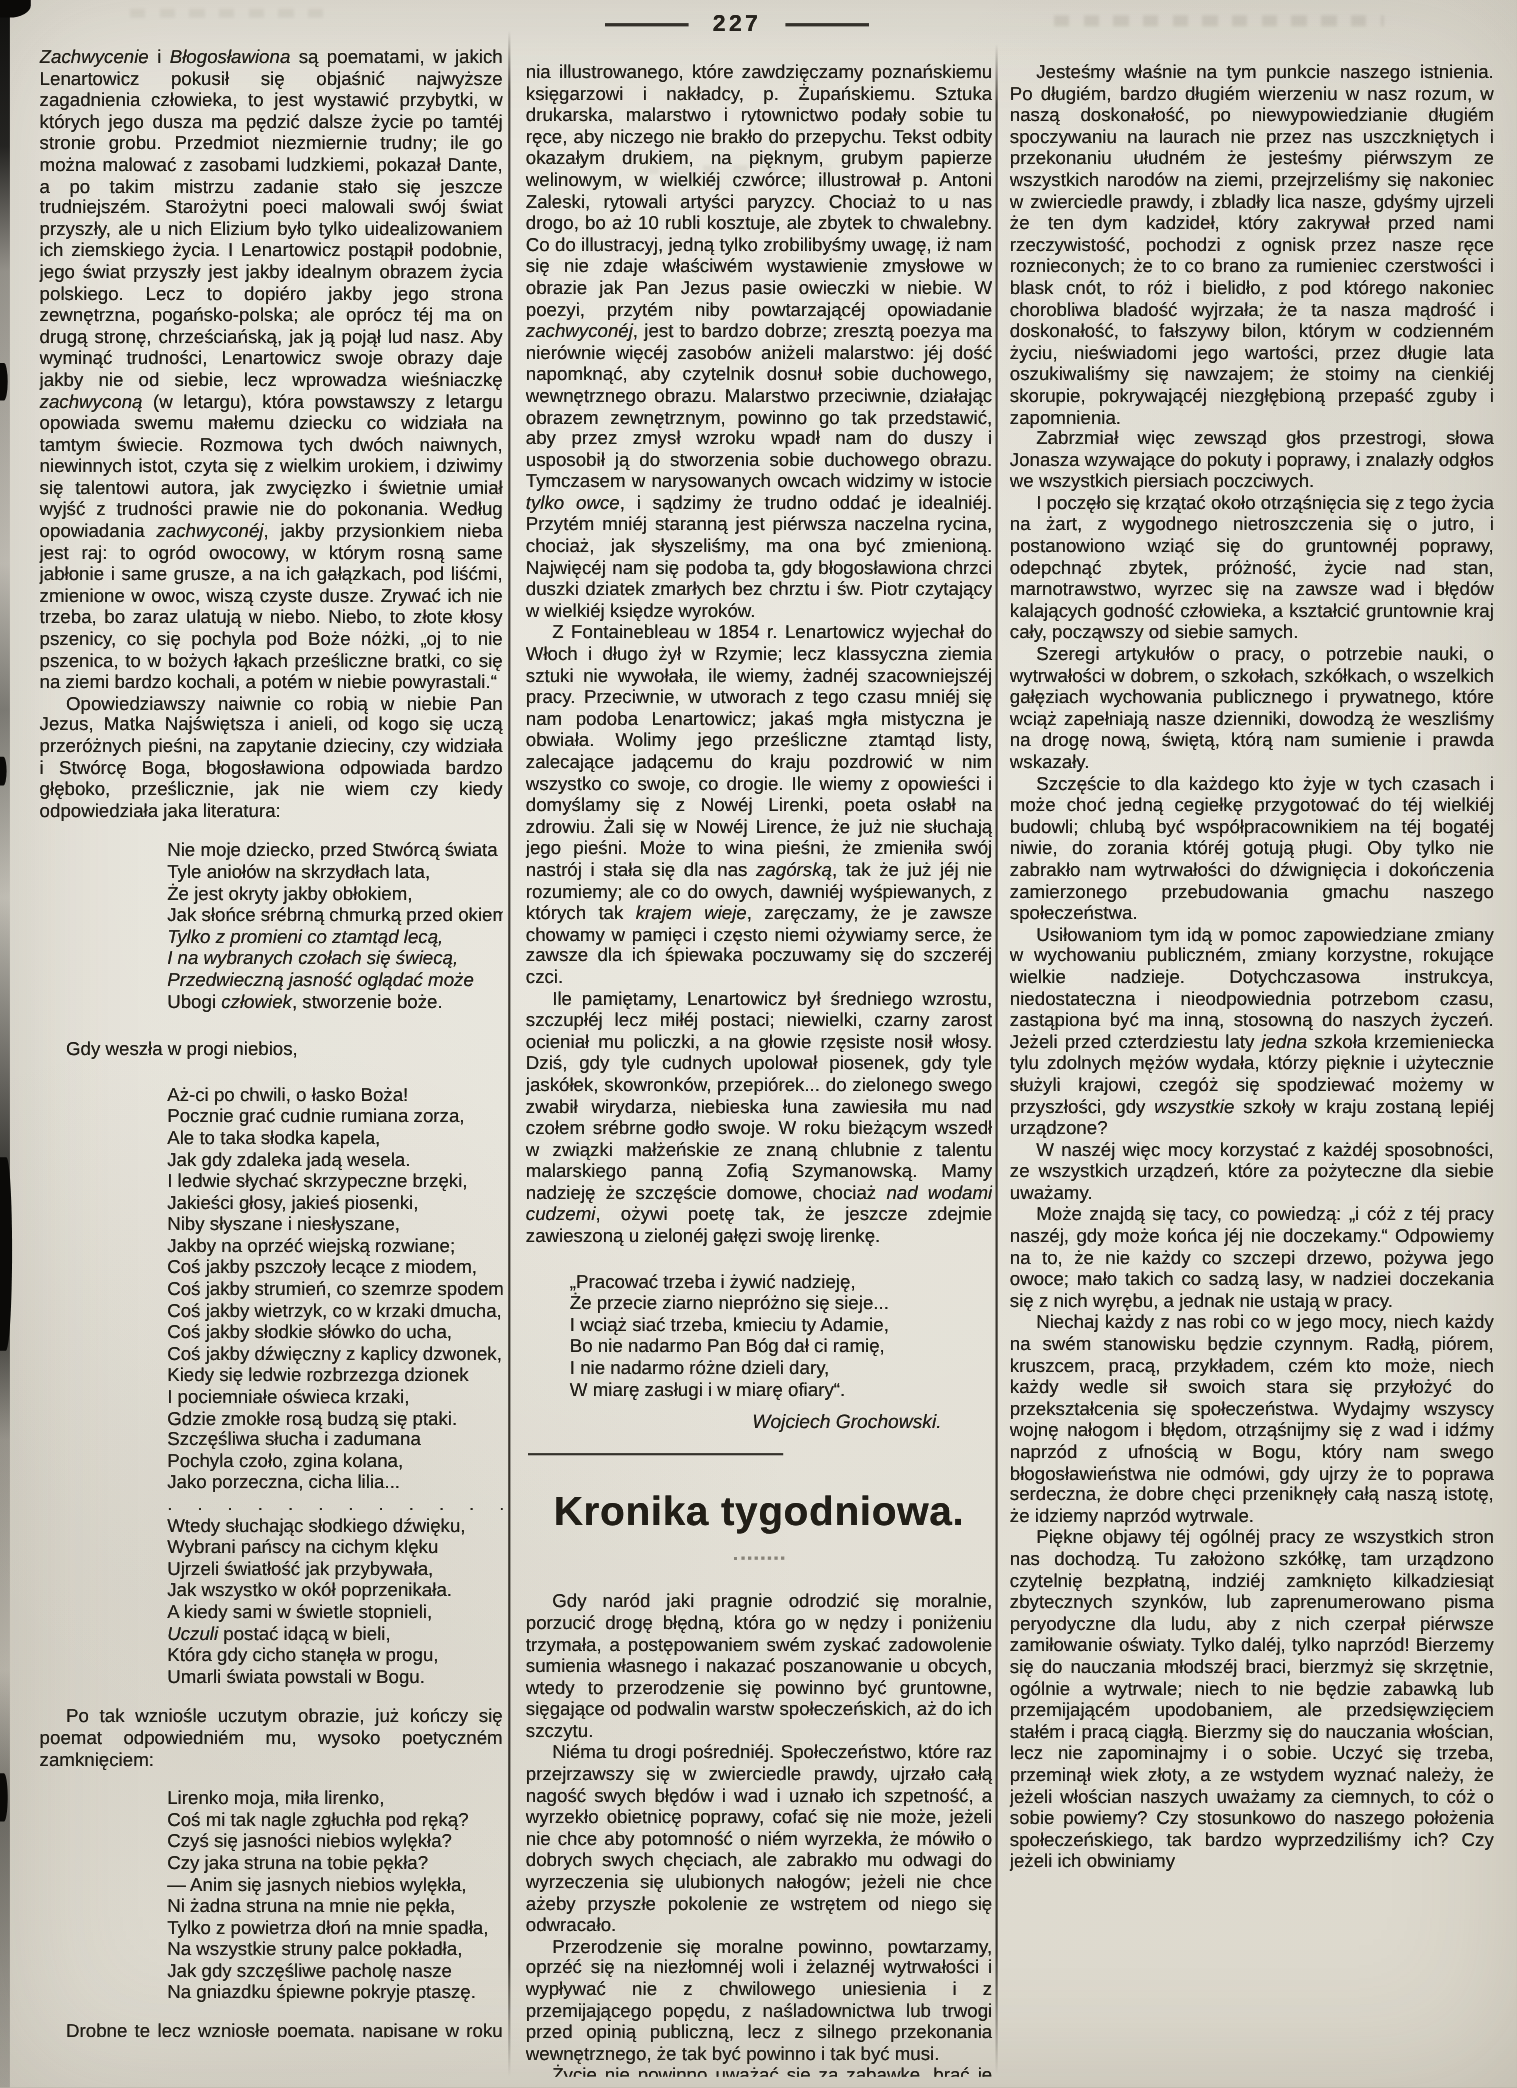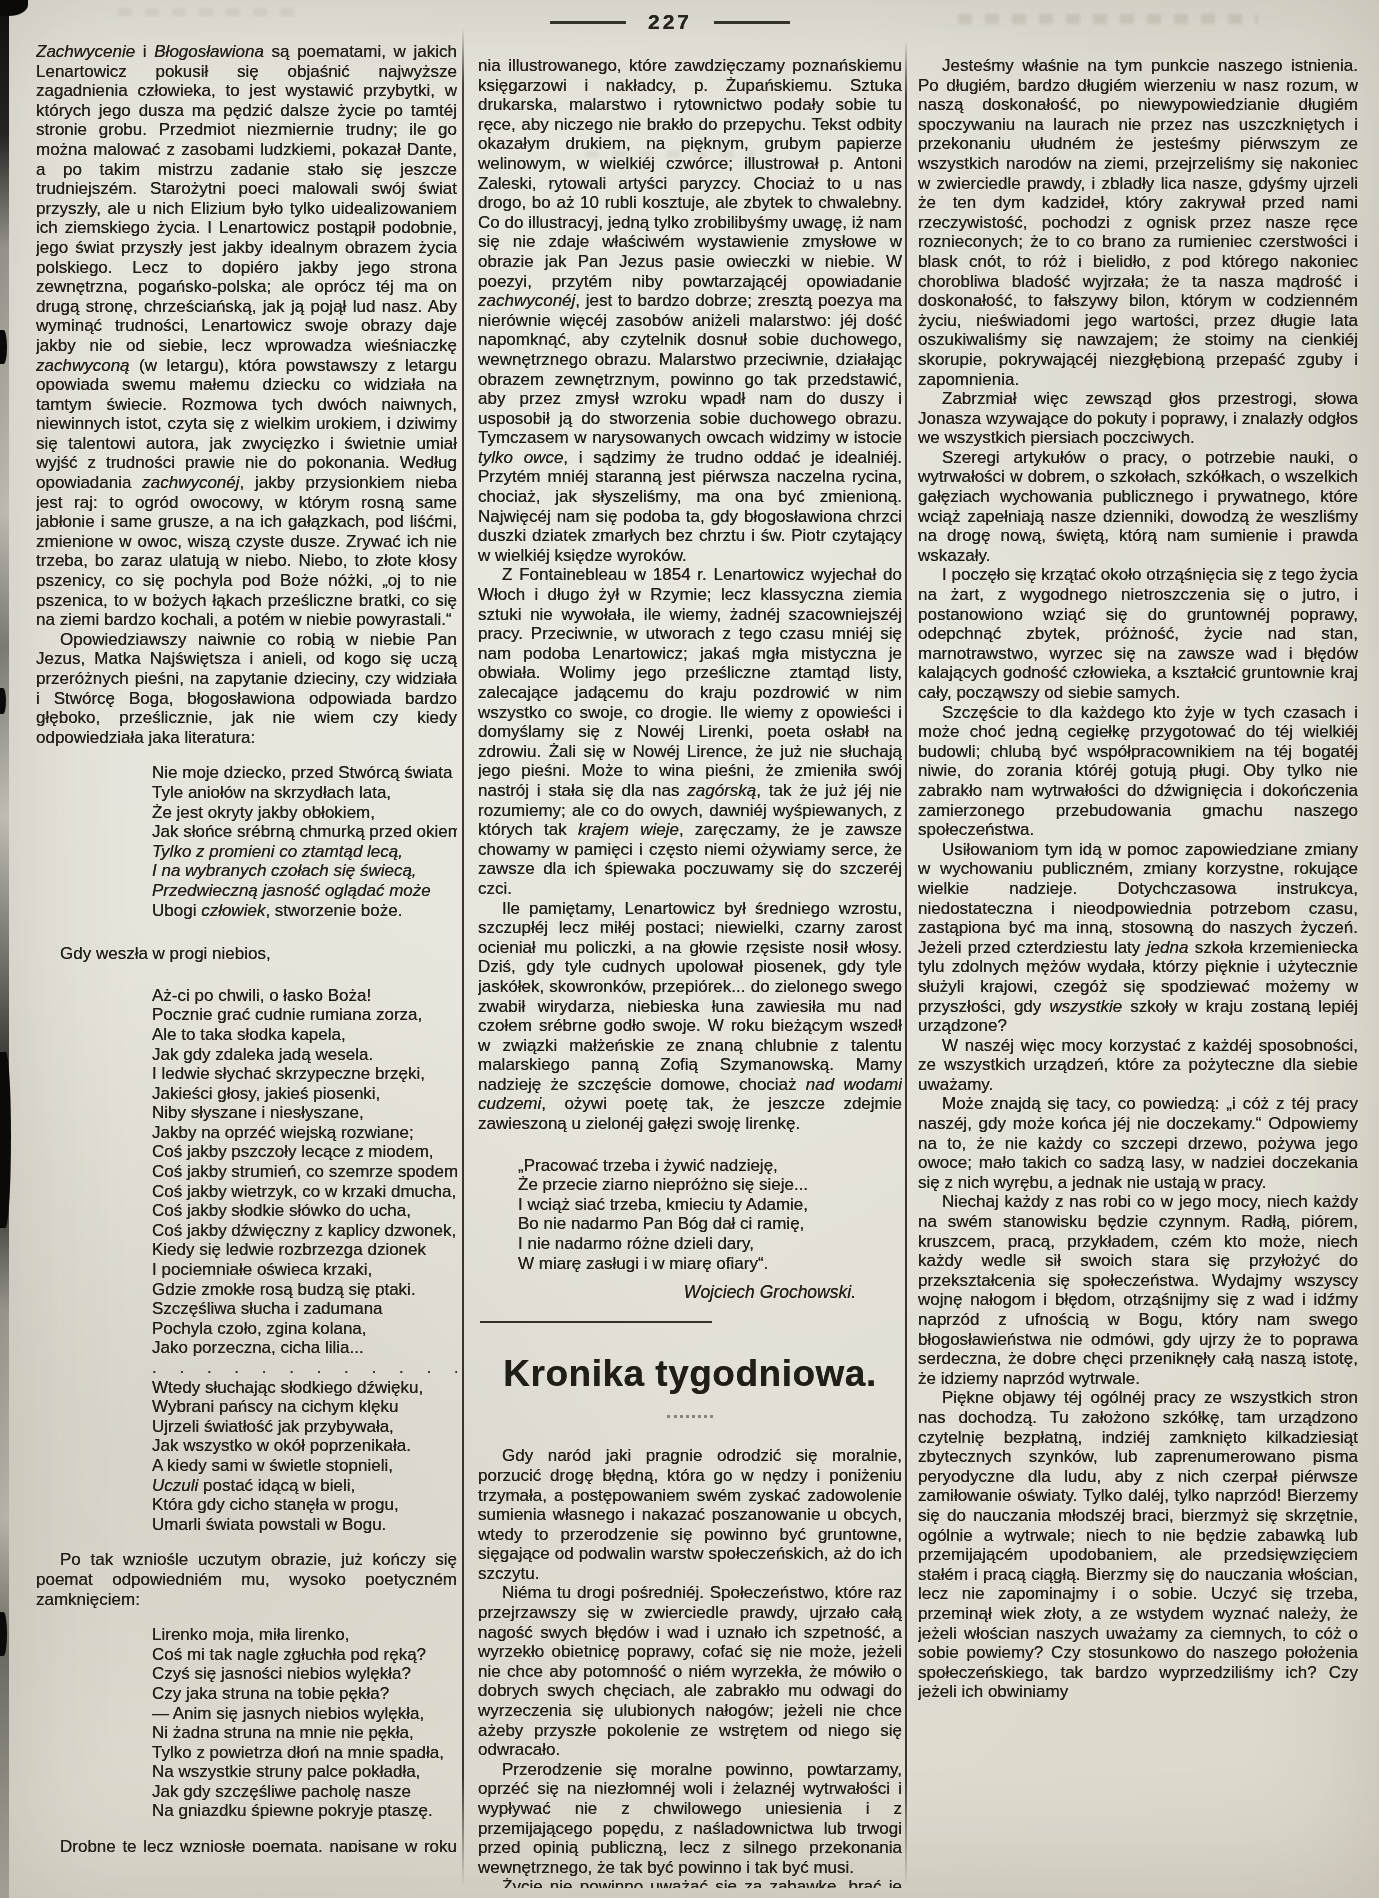--- a/index.html
+++ b/index.html
@@ -161,22 +161,22 @@
       <div class="ornament"></div>
       <p class="para">Gdy naród jaki pragnie odrodzić się moralnie, porzucić drogę błędną, która go w nędzy i poniżeniu trzymała, a postępowaniem swém zyskać zadowolenie sumienia własnego i nakazać poszanowanie u obcych, wtedy to przerodzenie się powinno być gruntowne, sięgające od podwalin warstw społeczeńskich, aż do ich szczytu.</p>
       <p class="para">Niéma tu drogi pośredniéj. Społeczeństwo, które raz przejrzawszy się w zwierciedle prawdy, ujrzało całą nagość swych błędów i wad i uznało ich szpetność, a wyrzekło obietnicę poprawy, cofać się nie może, jeżeli nie chce aby potomność o niém wyrzekła, że mówiło o dobrych swych chęciach, ale zabrakło mu odwagi do wyrzeczenia się ulubionych nałogów; jeżeli nie chce ażeby przyszłe pokolenie ze wstrętem od niego się odwracało.</p>
       <p class="para">Przerodzenie się moralne powinno, powtarzamy, oprzéć się na niezłomnéj woli i żelaznéj wytrwałości i wypływać nie z chwilowego uniesienia i z przemijającego popędu, z naśladownictwa lub trwogi przed opinią publiczną, lecz z silnego przekonania wewnętrznego, że tak być powinno i tak być musi.</p>
       <p class="para">Życie nie powinno uważać się za zabawkę, brać je należy na seryo; człowiek bowiem ten tylko spo-</p>
     </div>
   <div class="vrule" id="vrule2"></div>
   <div class="col" id="col3">
       <p class="para">Jesteśmy właśnie na tym punkcie naszego istnienia. Po długiém, bardzo długiém wierzeniu w nasz rozum, w naszą doskonałość, po niewypowiedzianie długiém spoczywaniu na laurach nie przez nas uszczkniętych i przekonaniu ułudném że jesteśmy piérwszym ze wszystkich narodów na ziemi, przejrzeliśmy się nakoniec w zwierciedle prawdy, i zbladły lica nasze, gdyśmy ujrzeli że ten dym kadzideł, który zakrywał przed nami rzeczywistość, pochodzi z ognisk przez nasze ręce roznieconych; że to co brano za rumieniec czerstwości i blask cnót, to róż i bielidło, z pod którego nakoniec chorobliwa bladość wyjrzała; że ta nasza mądrość i doskonałość, to fałszywy bilon, którym w codzienném życiu, nieświadomi jego wartości, przez długie lata oszukiwaliśmy się nawzajem; że stoimy na cienkiéj skorupie, pokrywającéj niezgłębioną przepaść zguby i zapomnienia.</p>
       <p class="para">Zabrzmiał więc zewsząd głos przestrogi, słowa Jonasza wzywające do pokuty i poprawy, i znalazły odgłos we wszystkich piersiach poczciwych.</p>
+      <p class="para">I poczęło się krzątać około otrząśnięcia się z tego życia na żart, z wygodnego nietroszczenia się o jutro, i postanowiono wziąć się do gruntownéj poprawy, odepchnąć zbytek, próżność, życie nad stan, marnotrawstwo, wyrzec się na zawsze wad i błędów kalających godność człowieka, a kształcić gruntownie kraj cały, począwszy od siebie samych.</p>
       <p class="para">Szeregi artykułów o pracy, o potrzebie nauki, o wytrwałości w dobrem, o szkołach, szkółkach, o wszelkich gałęziach wychowania publicznego i prywatnego, które wciąż zapełniają nasze dzienniki, dowodzą że weszliśmy na drogę nową, świętą, którą nam sumienie i prawda wskazały.</p>
-      <p class="para">I poczęło się krzątać około otrząśnięcia się z tego życia na żart, z wygodnego nietroszczenia się o jutro, i postanowiono wziąć się do gruntownéj poprawy, odepchnąć zbytek, próżność, życie nad stan, marnotrawstwo, wyrzec się na zawsze wad i błędów kalających godność człowieka, a kształcić gruntownie kraj cały, począwszy od siebie samych.</p>
       <p class="para">Szczęście to dla każdego kto żyje w tych czasach i może choć jedną cegiełkę przygotować do téj wielkiéj budowli; chlubą być współpracownikiem na téj bogatéj niwie, do zorania któréj gotują pługi. Oby tylko nie zabrakło nam wytrwałości do dźwignięcia i dokończenia zamierzonego przebudowania gmachu naszego społeczeństwa.</p>
       <p class="para">Usiłowaniom tym idą w pomoc zapowiedziane zmiany w wychowaniu publiczném, zmiany korzystne, rokujące wielkie nadzieje. Dotychczasowa instrukcya, niedostateczna i nieodpowiednia potrzebom czasu, zastąpiona być ma inną, stosowną do naszych życzeń. Jeżeli przed czterdziestu laty <i>jedna</i> szkoła krzemieniecka tylu zdolnych mężów wydała, którzy pięknie i użytecznie służyli krajowi, czegóż się spodziewać możemy w przyszłości, gdy <i>wszystkie</i> szkoły w kraju zostaną lepiéj urządzone?</p>
       <p class="para">W naszéj więc mocy korzystać z każdéj sposobności, ze wszystkich urządzeń, które za pożyteczne dla siebie uważamy.</p>
       <p class="para">Może znajdą się tacy, co powiedzą: „i cóż z téj pracy naszéj, gdy może końca jéj nie doczekamy.“ Odpowiemy na to, że nie każdy co szczepi drzewo, pożywa jego owoce; mało takich co sadzą lasy, w nadziei doczekania się z nich wyrębu, a jednak nie ustają w pracy.</p>
       <p class="para">Niechaj każdy z nas robi co w jego mocy, niech każdy na swém stanowisku będzie czynnym. Radłą, piórem, kruszcem, pracą, przykładem, czém kto może, niech każdy wedle sił swoich stara się przyłożyć do przekształcenia się społeczeństwa. Wydajmy wszyscy wojnę nałogom i błędom, otrząśnijmy się z wad i idźmy naprzód z ufnością w Bogu, który nam swego błogosławieństwa nie odmówi, gdy ujrzy że to poprawa serdeczna, że dobre chęci przeniknęły całą naszą istotę, że idziemy naprzód wytrwale.</p>
       <p class="para">Piękne objawy téj ogólnéj pracy ze wszystkich stron nas dochodzą. Tu założono szkółkę, tam urządzono czytelnię bezpłatną, indziéj zamknięto kilkadziesiąt zbytecznych szynków, lub zaprenumerowano pisma peryodyczne dla ludu, aby z nich czerpał piérwsze zamiłowanie oświaty. Tylko daléj, tylko naprzód! Bierzemy się do nauczania młodszéj braci, bierzmyż się skrzętnie, ogólnie a wytrwale; niech to nie będzie zabawką lub przemijającém upodobaniem, ale przedsięwzięciem stałém i pracą ciągłą. Bierzmy się do nauczania włościan, lecz nie zapominajmy i o sobie. Uczyć się trzeba, przeminął wiek złoty, a ze wstydem wyznać należy, że jeżeli włościan naszych uważamy za ciemnych, to cóż o sobie powiemy? Czy stosunkowo do naszego położenia społeczeńskiego, tak bardzo wyprzedziliśmy ich? Czy jeżeli ich obwiniamy</p>
     </div>
 </div>
 
 </body></html>

